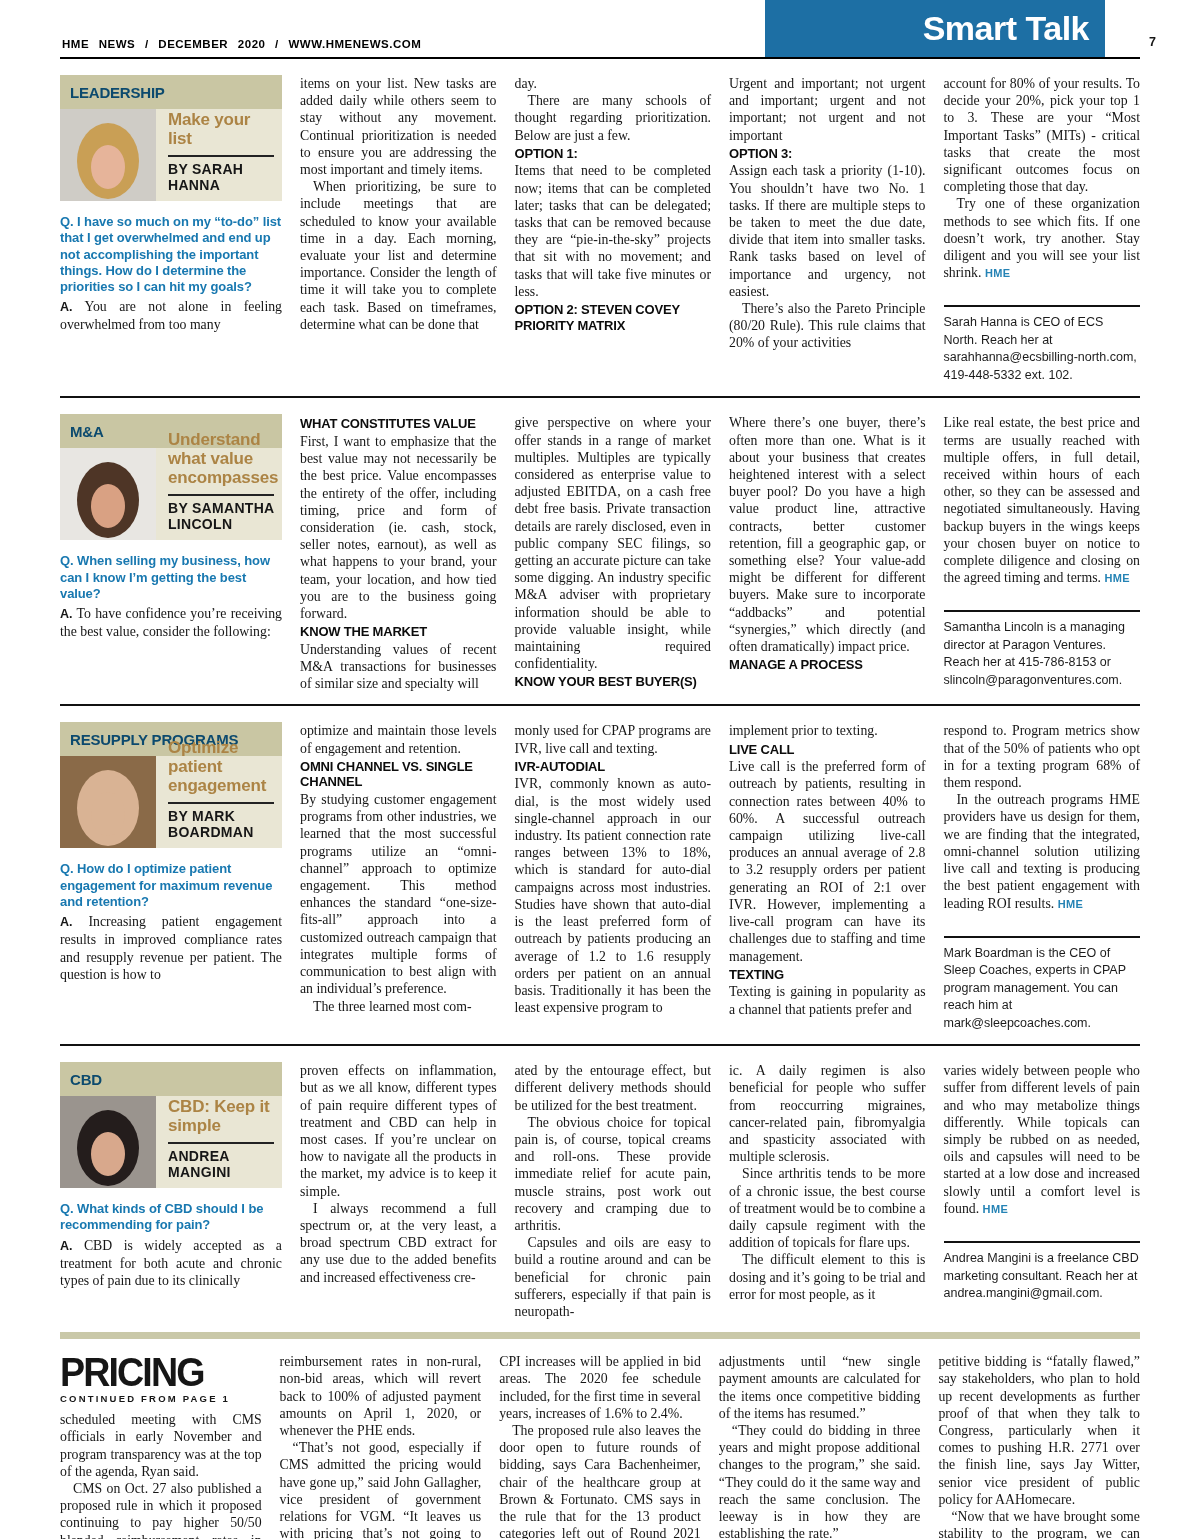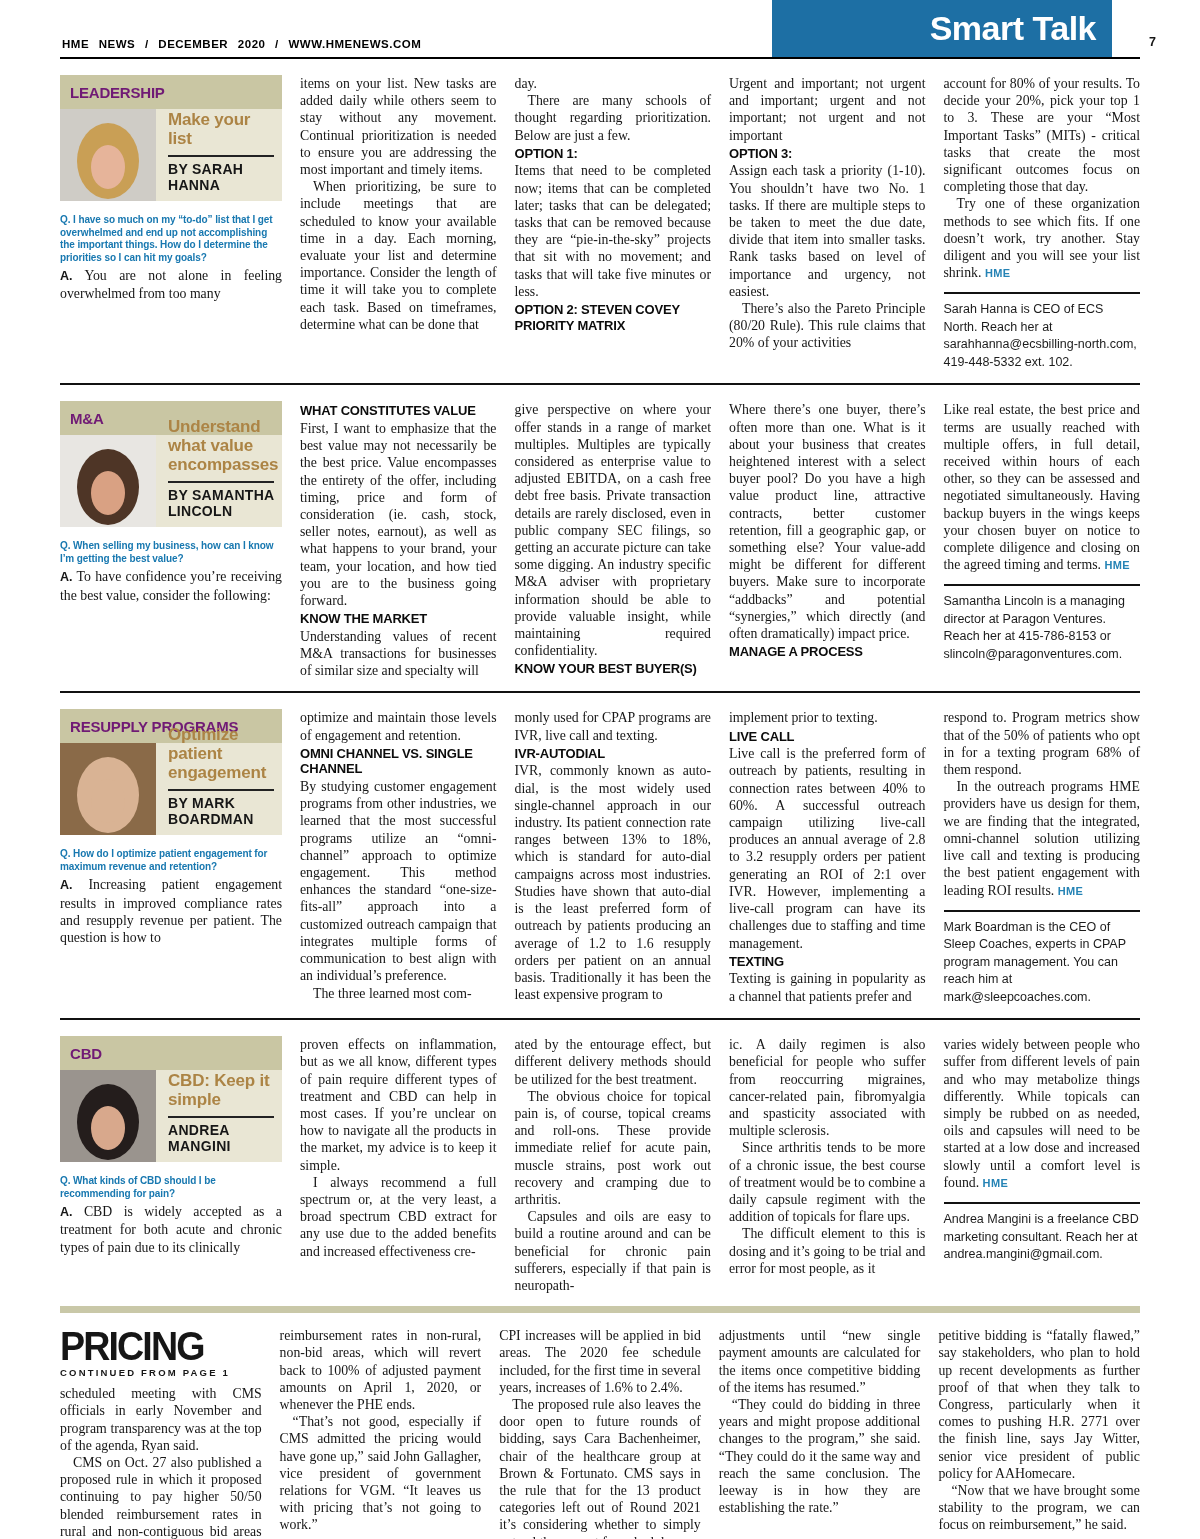--- a/index.html
+++ b/index.html
@@ -7,60 +7,60 @@
     --khaki:#c9c6a3; --beige:#e9e6d4; --khakibar:#c9c8a8; --tan:#ac8445; --ink:#161616;
   }
   html,body{margin:0;padding:0;background:#fff;}
   body{width:1200px;font-family:"Liberation Serif",serif;color:var(--ink);}
   .page{width:1200px;min-height:1539px;box-sizing:border-box;background:#fff;overflow:hidden;}
 
   
   .masthead{position:relative;margin:0 60px;height:57px;border-bottom:2.5px solid #000;}
   .mast-left{position:absolute;left:2px;bottom:7px;font-family:"Liberation Sans",sans-serif;
              font-weight:bold;font-size:11.5px;letter-spacing:.5px;word-spacing:6px;color:#000;}
-  .smarttalk{position:absolute;right:28px;top:0;height:57px;width:340px;background:var(--accent);
+  .smarttalk{position:absolute;right:35px;top:0;height:57px;width:340px;background:var(--accent);
              color:#fff;font-family:"Liberation Sans",sans-serif;font-weight:bold;font-size:34px;
              text-align:right;line-height:57px;padding-right:16px;box-sizing:border-box;letter-spacing:-.5px;}
   .pagenum{position:absolute;right:-16px;bottom:8px;font-family:"Liberation Sans",sans-serif;
            font-weight:bold;font-size:12.5px;}
 
   .content{margin:0 60px;}
 
   
   .qa{display:flex;gap:18px;padding:16px 0 12px;border-bottom:2.5px solid #111;box-sizing:border-box;}
   .qa.sec0{min-height:313px;} .qa.sec1{min-height:302px;} .qa.sec2{min-height:303px;}
   .qa.sec3{min-height:241px;border-bottom:none;}
   .thickbar{height:7px;background:var(--khakibar);}
 
   .col{flex:1 1 0;min-width:0;}
   .col1{flex:0 0 222px;}
 
   .tagband{background:var(--khaki);font-family:"Liberation Sans",sans-serif;font-weight:bold;
-           font-size:15px;letter-spacing:-.2px;padding:9px 10px 8px;color:#701a75;}
+           font-size:15px;letter-spacing:-.2px;padding:9px 10px 8px;color:#0c4a6e;}
   .pbody{display:flex;background:var(--beige);height:92px;}
   .photo{width:96px;flex:0 0 auto;overflow:hidden;}
   .photo svg{display:block;}
   .tarea{flex:1;display:flex;flex-direction:column;justify-content:flex-end;padding:8px 8px 8px 12px;min-width:0;}
   .ptitle{color:var(--tan);font-family:"Liberation Sans",sans-serif;font-weight:bold;
           font-size:17px;line-height:1.12;letter-spacing:-.2px;}
   .bylinewrap{border-top:2px solid #222;margin-top:7px;padding-top:4px;}
   .byline{font-family:"Liberation Sans",sans-serif;font-weight:bold;font-size:14px;letter-spacing:.3px;}
 
   .q-text{font-family:"Liberation Sans",sans-serif;font-weight:bold;color:var(--qblue);
-          font-size:10px;line-height:1.25;margin:13px 0 3px;letter-spacing:-.1px;}
+          font-size:13px;line-height:1.25;margin:13px 0 3px;letter-spacing:-.1px;}
   .a-text{margin:2px 0 0;font-size:13.8px;line-height:17.2px;text-align:justify;}
   .a-lead{font-family:"Liberation Sans",sans-serif;font-size:12.5px;font-weight:bold;}
 
   .para{margin:0;font-size:13.8px;line-height:17.2px;text-align:justify;}
   .para.indent{text-indent:13px;}
   .subhead{margin:2px 0 1px;font-family:"Liberation Sans",sans-serif;font-weight:bold;
            font-size:13px;line-height:1.2;letter-spacing:-.2px;color:#0c0c0c;}
   .hme-tag{color:var(--hmeblue);font-family:"Liberation Sans",sans-serif;font-weight:bold;
            font-size:11px;letter-spacing:.4px;}
-  .bio{border-top:2px solid #111;margin-top:10px;padding-top:7px;font-family:"Liberation Sans",sans-serif;
+  .bio{border-top:2px solid #111;margin-top:23px;padding-top:7px;font-family:"Liberation Sans",sans-serif;
        font-size:12.5px;line-height:17.5px;color:#1c1c1c;}
 
   
   .pricing{display:flex;gap:18px;padding:14px 0 10px;}
   .pr-headline{font-family:"Liberation Sans",sans-serif;font-weight:bold;font-size:40px;
                letter-spacing:-2px;line-height:.95;margin:0 0 2px;transform:scaleX(.94);transform-origin:left;}
   .pr-cont{font-family:"Liberation Sans",sans-serif;font-weight:bold;font-size:9.5px;
            letter-spacing:2.2px;margin:2px 0 7px;}
 </style>
 </head>

